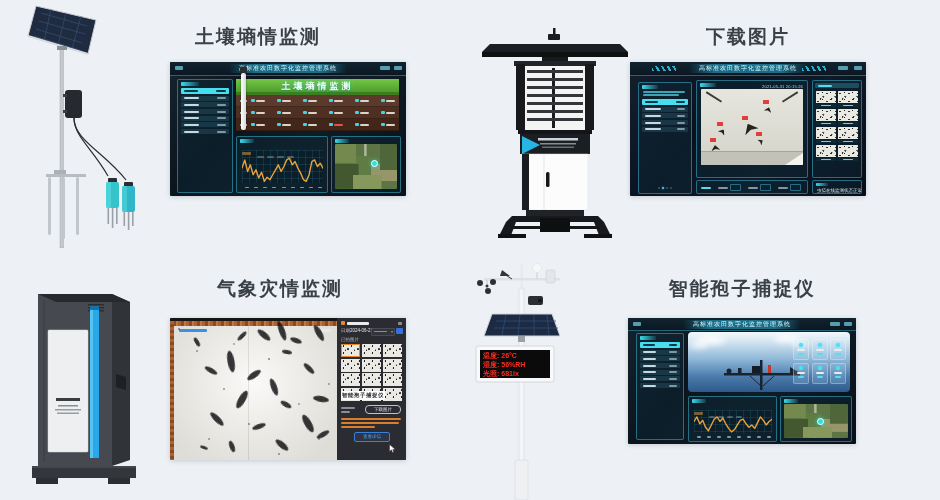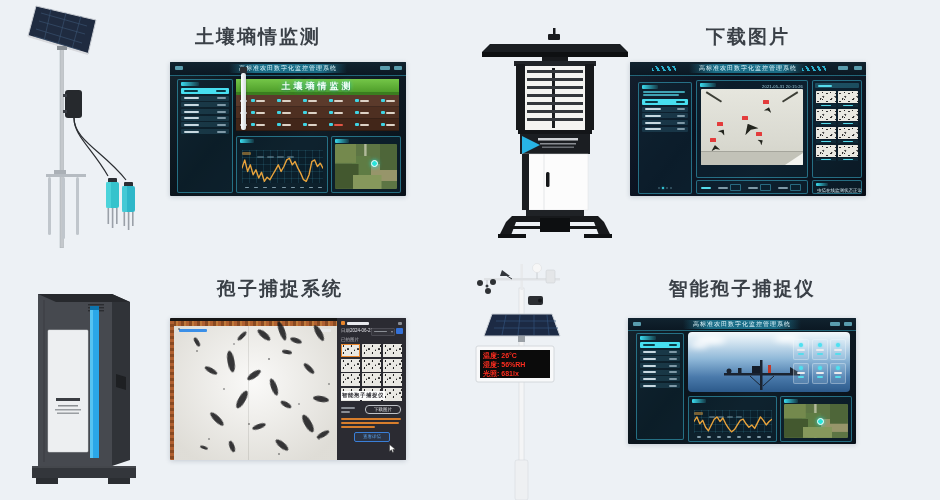--- a/index.html
+++ b/index.html
@@ -552,21 +552,21 @@
       </div>
 
       <div class="panel" style="left:182px;top:118px;width:48px;height:12px;">
         <span class="ptitle" style="width:12px;top:1.5px;"></span>
         <span class="status-txt">虫情在线监测状态正常</span>
       </div>
     </div>
   </section>
 
   <section>
-    <div class="sec-title" style="left:160px;top:276px;width:240px;">孢子捕捉系统</div>
+    <div class="sec-title" style="left:160px;top:276px;width:240px;">气象灾情监测</div>
 
     <svg class="abs" style="left:28px;top:282px;" width="115" height="210" viewBox="0 0 115 210">
       <rect x="10" y="12" width="74" height="172" fill="#46494f"></rect>
       <polygon points="84,12 102,20 102,178 84,184" fill="#303338"></polygon>
       <polygon points="10,12 84,12 102,20 28,20" fill="#27292d"></polygon>
       <line x1="16" y1="18" x2="16" y2="180" stroke="#3a3d42" stroke-width="1"></line>
       <g fill="#2b2d31">
         <rect x="60" y="22" width="16" height="1.4"></rect>
           <rect x="60" y="25" width="16" height="1.4"></rect>
           <rect x="60" y="28" width="16" height="1.4"></rect>

